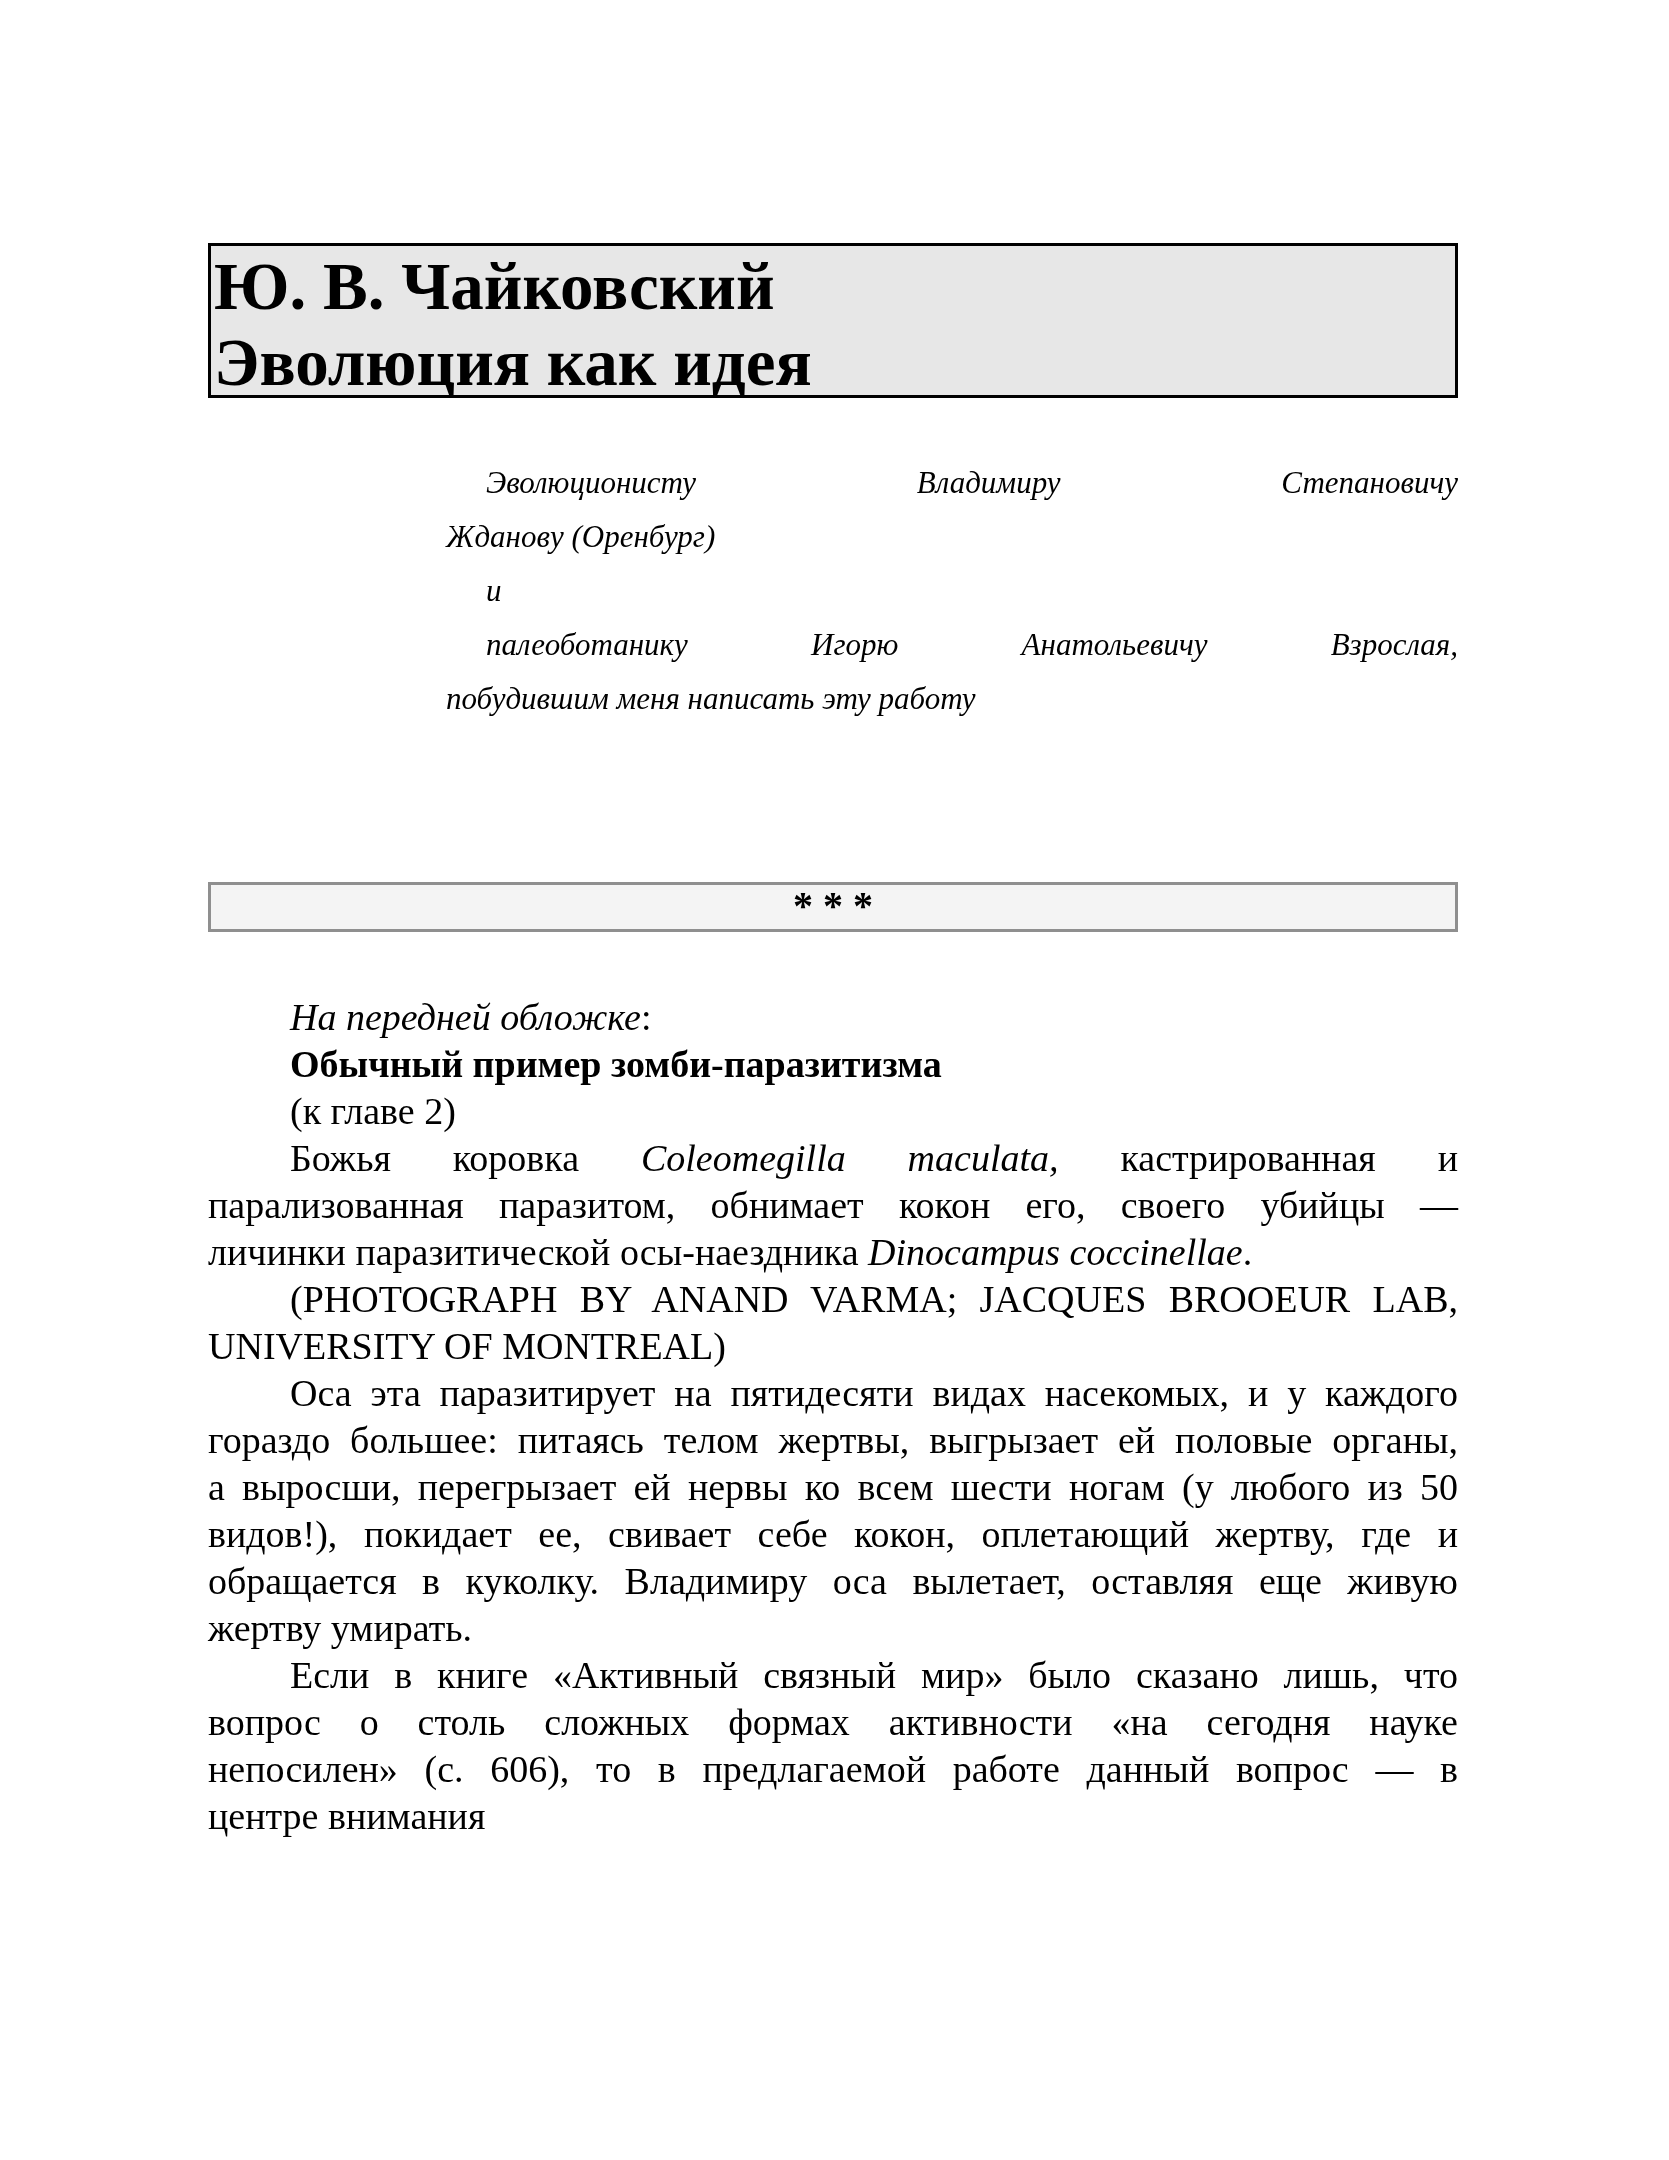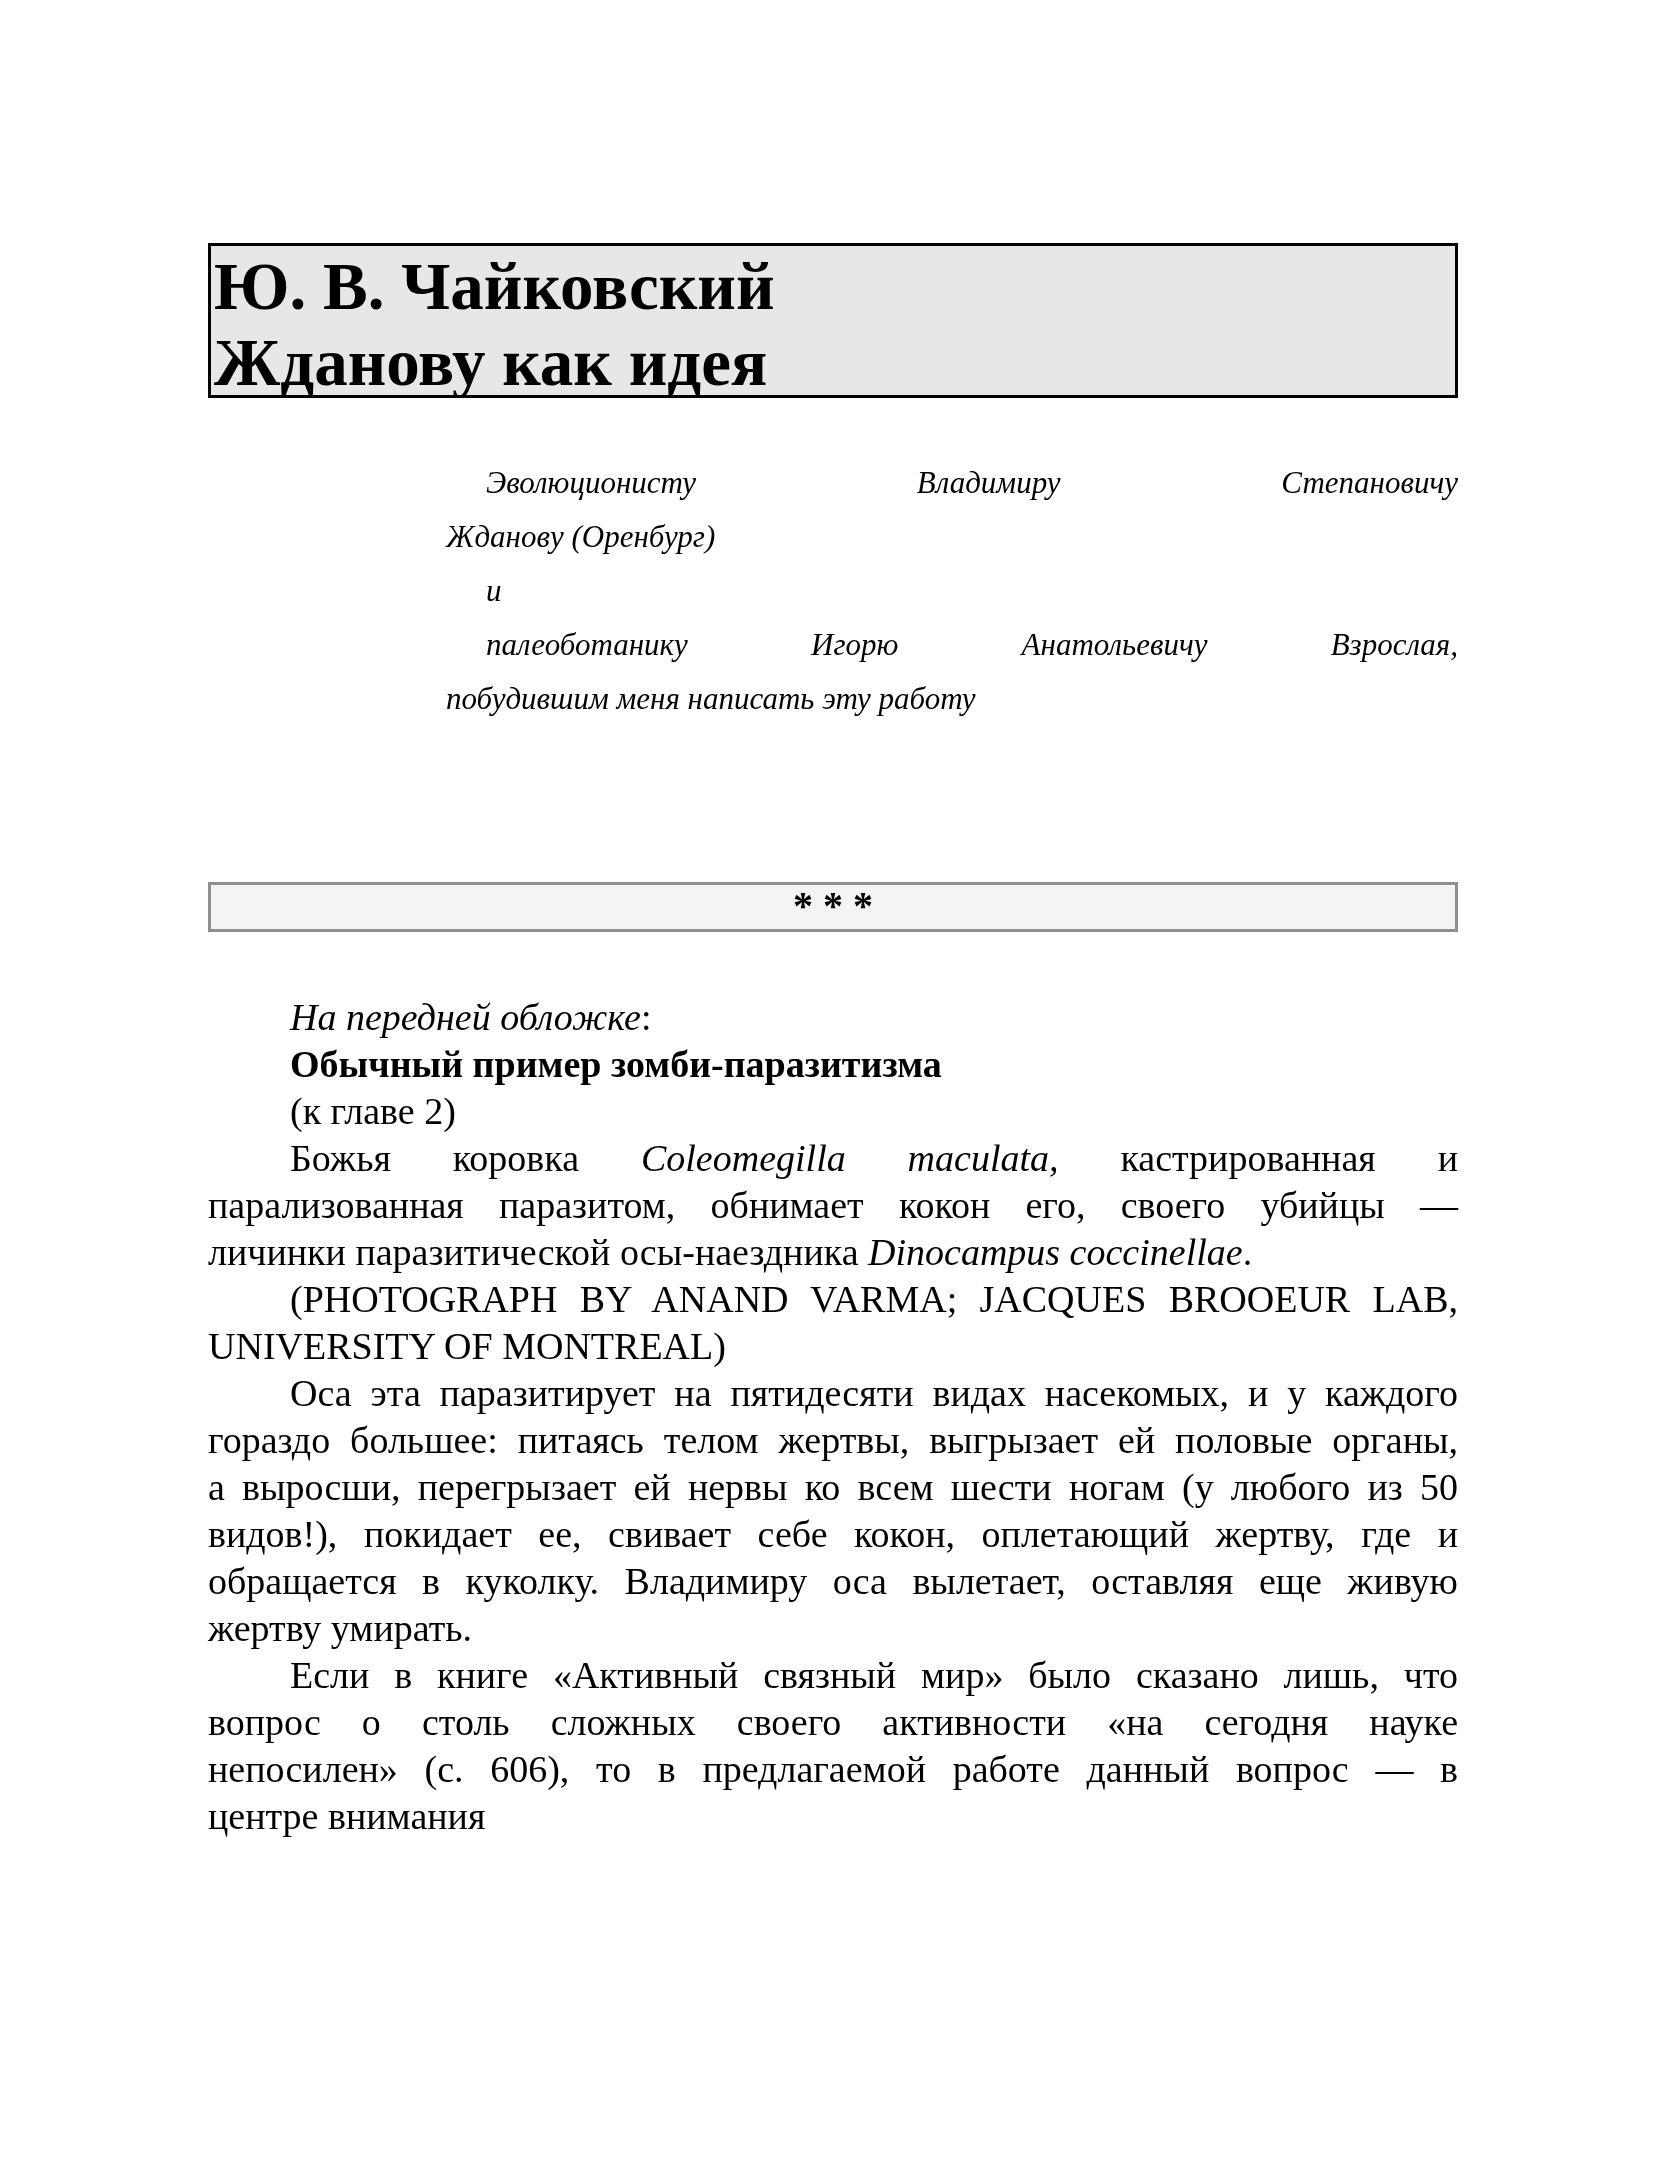--- a/index.html
+++ b/index.html
@@ -70,21 +70,21 @@
   .i{font-style:italic;}
   .b{font-weight:bold;}
 </style>
 </head>
 <body>
 
 <div class="page">
 
   <div class="title-box">
     <div>Ю. В. Чайковский</div>
-    <div>Жданову как идея</div>
+    <div>Эволюция как идея</div>
   </div>
 
   <div class="dedication">
       <div class="line ind"><span>Эволюционисту Владимиру Степановичу</span></div>
       <div class="line end"><span>Жданову (Оренбург)</span></div>
       <div class="line ind end"><span>и</span></div>
       <div class="line ind"><span>палеоботанику Игорю Анатольевичу Взрослая,</span></div>
       <div class="line end"><span>побудившим меня написать эту работу</span></div>
     </div>
 
@@ -101,18 +101,18 @@
       <div class="line end"><span>личинки паразитической осы-наездника </span><span class="i">Dinocampus coccinellae</span><span>.</span></div>
       <div class="line ind"><span>(PHOTOGRAPH BY ANAND VARMA; JACQUES BROOEUR LAB,</span></div>
       <div class="line end"><span>UNIVERSITY OF MONTREAL)</span></div>
       <div class="line ind"><span>Оса эта паразитирует на пятидесяти видах насекомых, и у каждого</span></div>
       <div class="line"><span>гораздо большее: питаясь телом жертвы, выгрызает ей половые органы,</span></div>
       <div class="line"><span>а выросши, перегрызает ей нервы ко всем шести ногам (у любого из 50</span></div>
       <div class="line"><span>видов!), покидает ее, свивает себе кокон, оплетающий жертву, где и</span></div>
       <div class="line"><span>обращается в куколку. Владимиру оса вылетает, оставляя еще живую</span></div>
       <div class="line end"><span>жертву умирать.</span></div>
       <div class="line ind"><span>Если в книге «Активный связный мир» было сказано лишь, что</span></div>
-      <div class="line"><span>вопрос о столь сложных своего активности «на сегодня науке</span></div>
+      <div class="line"><span>вопрос о столь сложных формах активности «на сегодня науке</span></div>
       <div class="line"><span>непосилен» (с. 606), то в предлагаемой работе данный вопрос — в</span></div>
       <div class="line end"><span>центре внимания</span></div>
     </div>
 
 </div>
 
 </body></html>

